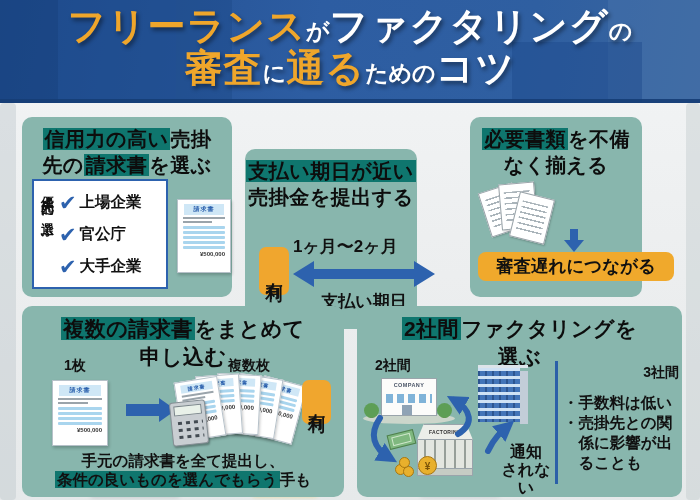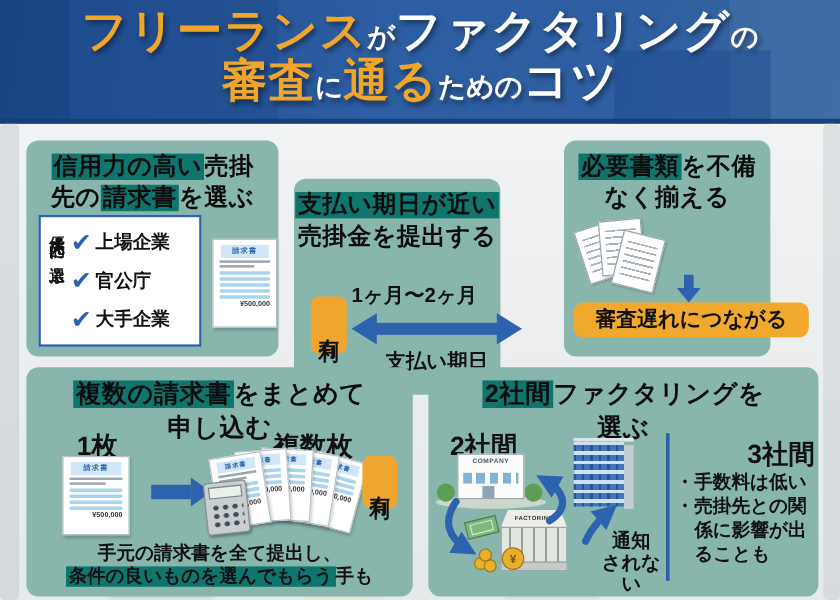--- a/index.html
+++ b/index.html
@@ -96,21 +96,21 @@
   .down { position:absolute; left:94px; top:112px; width:20px; }
   .down .bar { width:8px; height:11px; background:#2d62ae; margin:0 auto; }
   .down .tip { width:0; height:0; margin:0 auto;
     border-left:10px solid transparent; border-right:10px solid transparent;
     border-top:12px solid #2d62ae; }
   .result { position:absolute; left:8px; top:135px; width:196px; height:29px;
     background:#f0a92c; border-radius:8px; text-align:center; font-size:17.5px;
     font-weight:800; line-height:29px; }
 
   
-  .lab { position:absolute; font-size:22px; font-weight:800; }
+  .lab { position:absolute; font-size:14px; font-weight:800; }
   #lab-one   { left:42px;  top:51px; }
   #lab-multi { left:206px; top:51px; }
   #card-multiple .invoice.single { left:30px; top:74px; width:56px; height:66px; }
   .r-arrow { position:absolute; left:104px; top:92px; width:50px; height:24px; }
   .r-arrow .bar { position:absolute; left:0; top:6px; width:33px; height:12px; background:#2d62ae; }
   .r-arrow .tip { position:absolute; left:33px; top:0; width:0; height:0;
     border-top:12px solid transparent; border-bottom:12px solid transparent;
     border-left:17px solid #2d62ae; }
   .fan { position:absolute; left:156px; top:66px; width:126px; height:80px; }
   .fan .invoice { width:44px; height:60px; }

